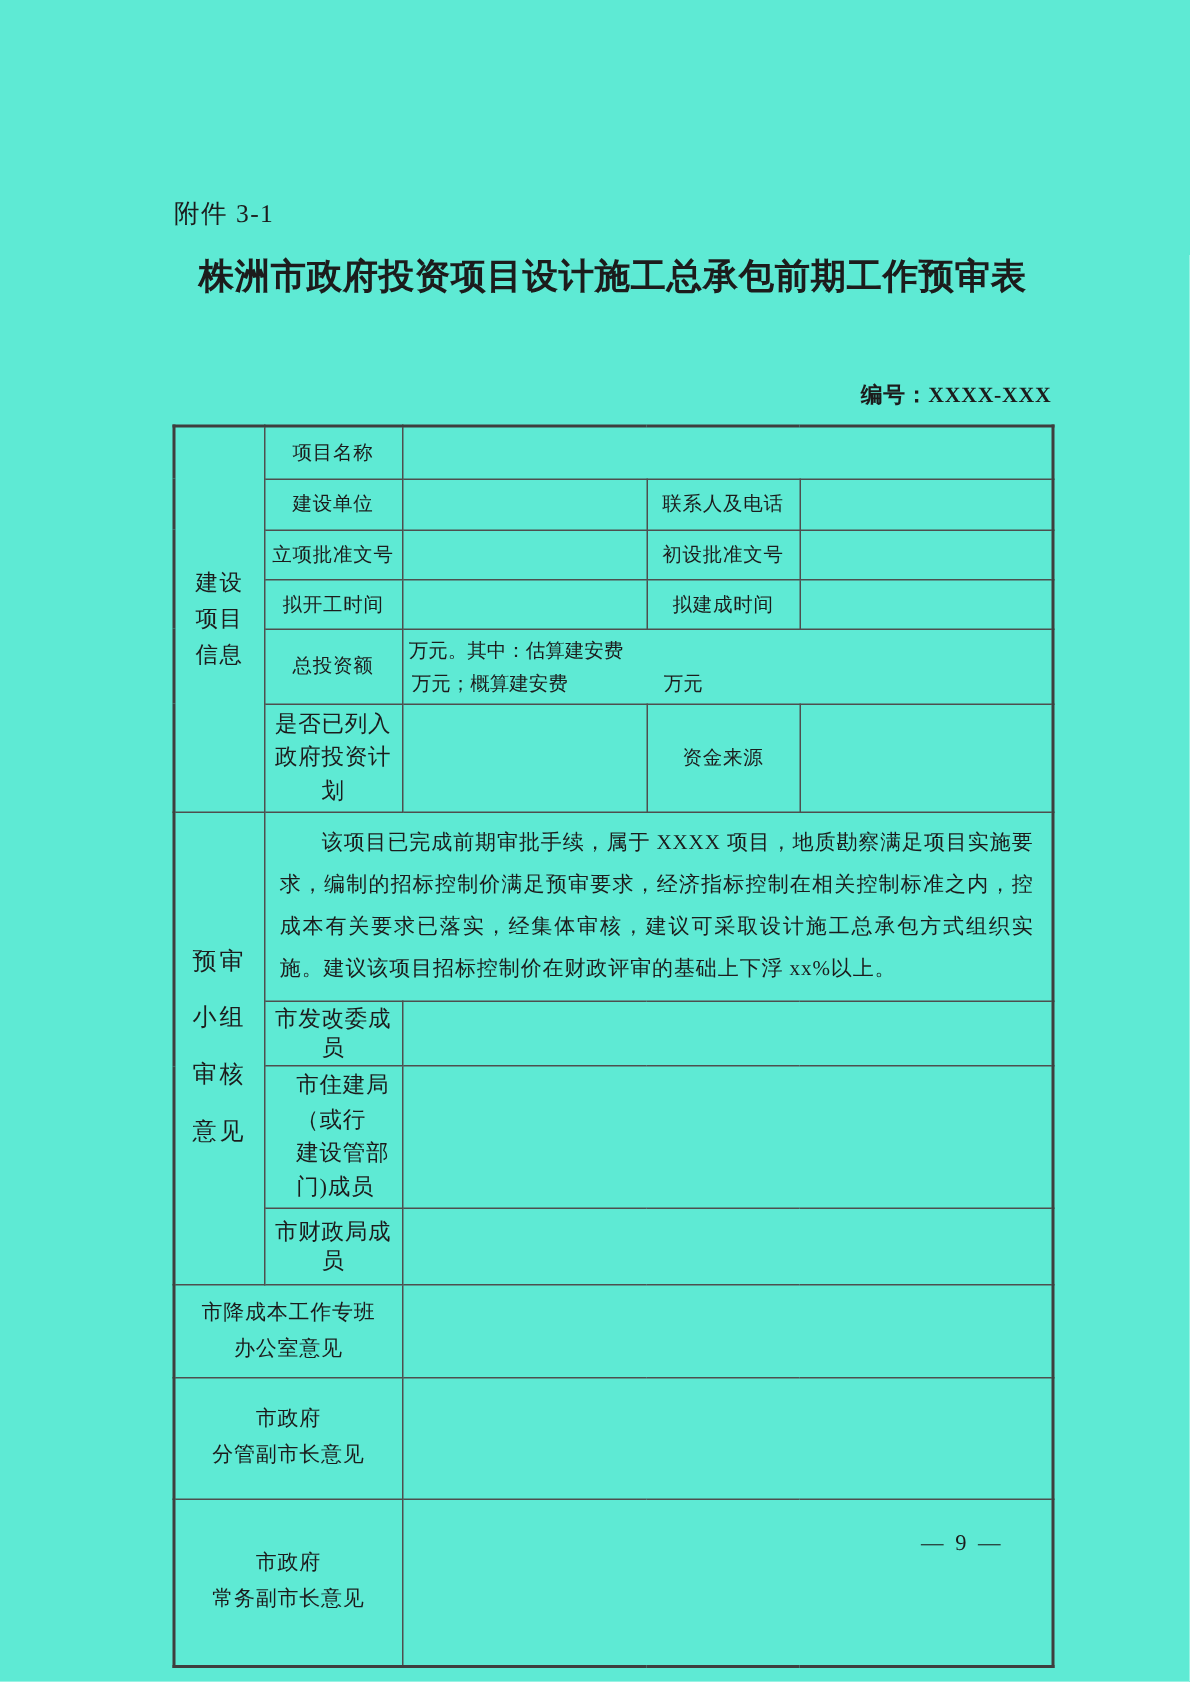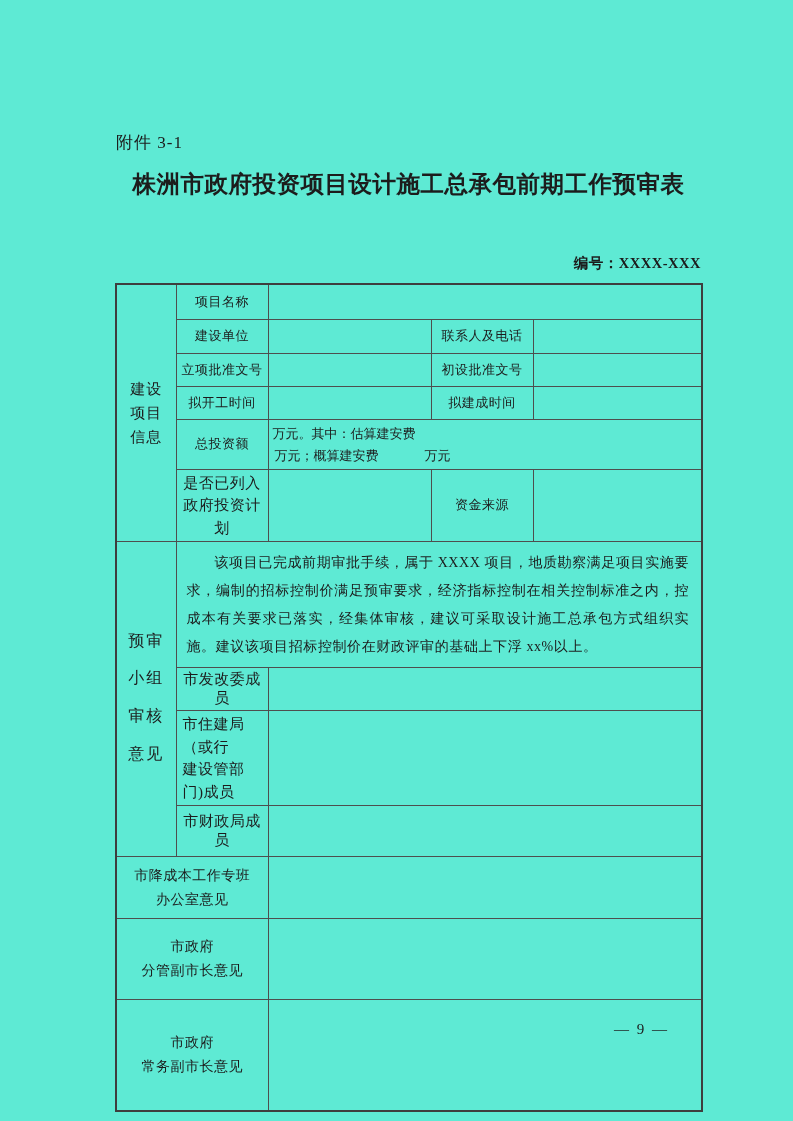--- a/index.html
+++ b/index.html
@@ -45,35 +45,35 @@
     vertical-align: middle;
     overflow: hidden;
   }
 
   .vhead { text-align: center; }
   .vhead .vline { font-size: 15px; line-height: 1.6; letter-spacing: 1px; }
   .vhead-review .vline { font-size: 16px; line-height: 2.35; letter-spacing: 2px; font-family: Liberation Mono, monospace; }
 
   td.label { text-align: center; letter-spacing: 0.5px; }
   td.label-sm { font-size: 15px; }
-  td.label-left { text-align: left; padding-left: 6px; }
+  td.label-left { text-align: left; padding-left: 21px; }
   .two-line div { line-height: 1.5; }
 
   td.opinion-cell { vertical-align: top; }
   .opinion {
     font-size: 14px; line-height: 28px;
     text-align: justify; text-indent: 2em;
     letter-spacing: 0.6px;
     padding: 5px 8px 4px 6px;
   }
 
   td.inv-cell { vertical-align: top; padding-top: 3px; }
   .inv-line1 { line-height: 22px; white-space: nowrap; }
   .inv-line2 { position: relative; padding-left: 2px; line-height: 22px; white-space: nowrap; }
-  .inv-line2 .unit { position: absolute; left: 152px; top: 0; }
+  .inv-line2 .unit { position: absolute; left: 170px; top: 0; }
 
   td.bottom-label { text-align: center; font-size: 14px; }
   td.bottom-label div { line-height: 1.7; letter-spacing: 0.5px; }
 
   .page-number {
     position: absolute; left: 614px; top: 1021px;
     font-size: 15px; letter-spacing: 2px;
   }
 </style>
 </head>

